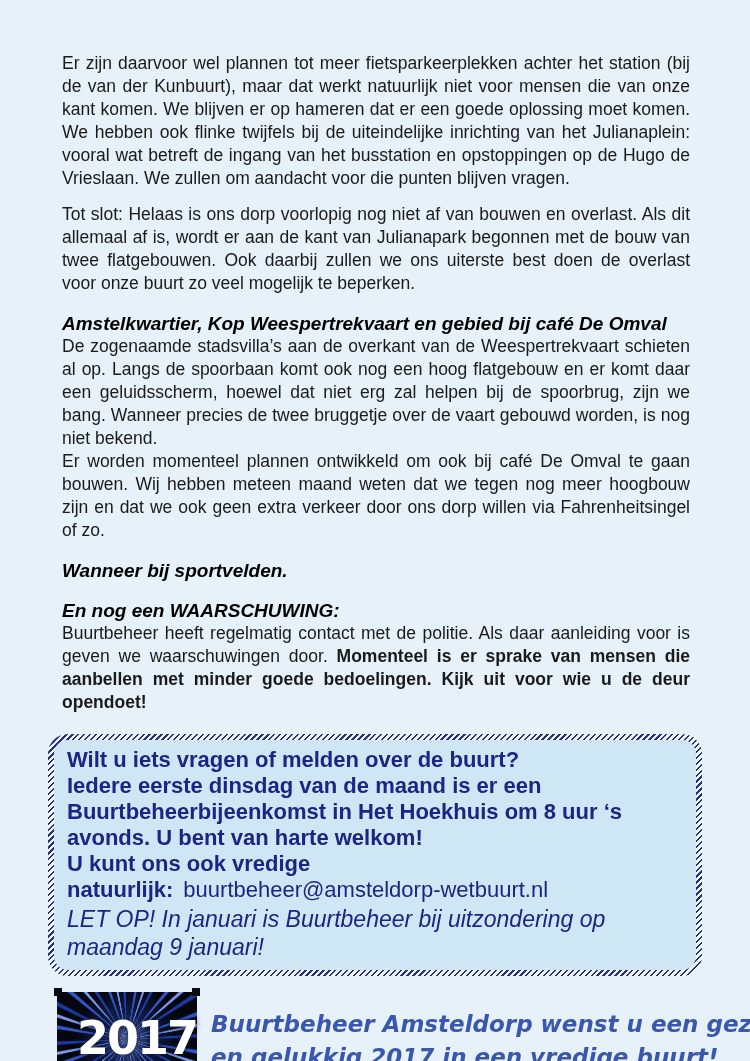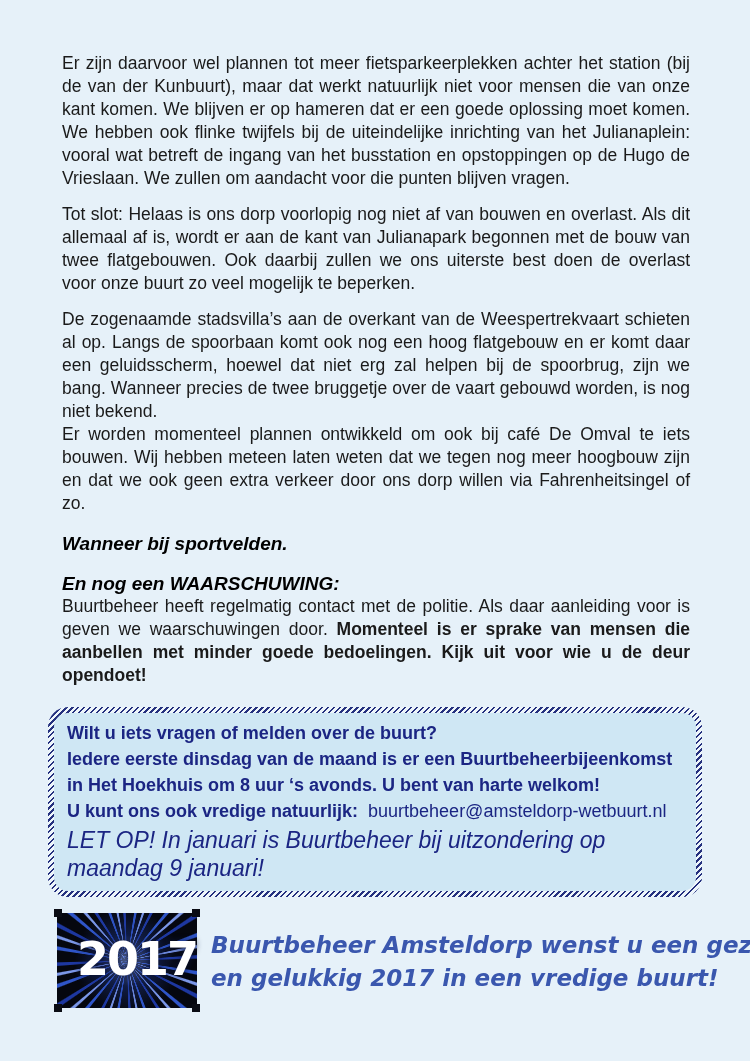--- a/index.html
+++ b/index.html
@@ -42,21 +42,21 @@
     padding:6px;
     background:repeating-linear-gradient(135deg, #25317f 0px, #25317f 1.6px, #eef6fb 1.6px, #eef6fb 4.2px);
   }
   .info-box-inner {
     border-radius:14px;
     background:#cfe7f4;
     padding:7px 12px 9px 13px;
     color:#1b2583;
   }
   .info-line {
-    font-size:18px;
+    font-size:22px;
     line-height:26px;
     font-weight:bold;
   }
   .info-mail-label { margin-right:10px; }
   .info-email { font-weight:normal; }
   .info-notice {
     font-size:23px;
     line-height:28px;
     font-style:italic;
     font-weight:normal;
@@ -111,22 +111,23 @@
   }
 </style>
 </head>
 <body>
 
 <div class="page">
 
   <p class="body-par">Er zijn daarvoor wel plannen tot meer fietsparkeerplekken achter het station (bij de van der Kunbuurt), maar dat werkt natuurlijk niet voor mensen die van onze kant komen. We blijven er op hameren dat er een goede oplossing moet komen. We hebben ook flinke twijfels bij de uiteindelijke inrichting van het Julianaplein: vooral wat betreft de ingang van het busstation en opstoppingen op de Hugo de Vrieslaan. We zullen om aandacht voor die punten blijven vragen.</p>
   <p class="body-par">Tot slot: Helaas is ons dorp voorlopig nog niet af van bouwen en overlast. Als dit allemaal af is, wordt er aan de  kant van Julianapark begonnen met de bouw van twee flatgebouwen. Ook daarbij zullen we ons uiterste best doen de overlast voor onze buurt zo veel mogelijk te beperken.</p>
 
+  <h3 class="section-heading">Amstelkwartier, Kop Weespertrekvaart en gebied bij café De Omval</h3>
   <p class="body-par section-par">De zogenaamde stadsvilla’s aan de overkant van de Weespertrekvaart schieten al op. Langs de spoorbaan komt ook nog een hoog flatgebouw en er komt daar een geluidsscherm, hoewel dat niet erg zal helpen bij de spoorbrug, zijn we bang. Wanneer precies de twee bruggetje over de vaart gebouwd worden, is nog niet bekend.</p>
-  <p class="body-par section-par">Er worden momenteel plannen ontwikkeld om ook bij café De Omval te iets bouwen. Wij hebben meteen laten weten dat we tegen nog meer hoogbouw zijn en dat we ook geen extra verkeer door ons dorp willen via Fahrenheitsingel of zo.</p>
+  <p class="body-par section-par">Er worden momenteel plannen ontwikkeld om ook bij café De Omval te gaan bouwen. Wij hebben meteen maand weten dat we tegen nog meer hoogbouw zijn en dat we ook geen extra verkeer door ons dorp willen via Fahrenheitsingel of zo.</p>
 
   <h3 class="section-heading">Wanneer bij sportvelden.</h3>
 
   <h3 class="section-heading">En nog een WAARSCHUWING:</h3>
   <p class="body-par section-par"><span>Buurtbeheer heeft regelmatig contact met de politie. Als daar aanleiding voor is geven we waarschuwingen door. </span><span class="bold-warning">Momenteel is er sprake van mensen die aanbellen met minder goede bedoelingen. Kijk uit voor wie u de deur opendoet!</span></p>
 
   <div class="info-box">
     <div class="info-box-inner">
       <div class="info-line">Wilt u iets vragen of melden over de buurt?</div>
       <div class="info-line">Iedere eerste dinsdag van de maand is er een Buurtbeheerbijeenkomst in Het Hoekhuis om 8 uur ‘s avonds. U bent van harte welkom!</div>

